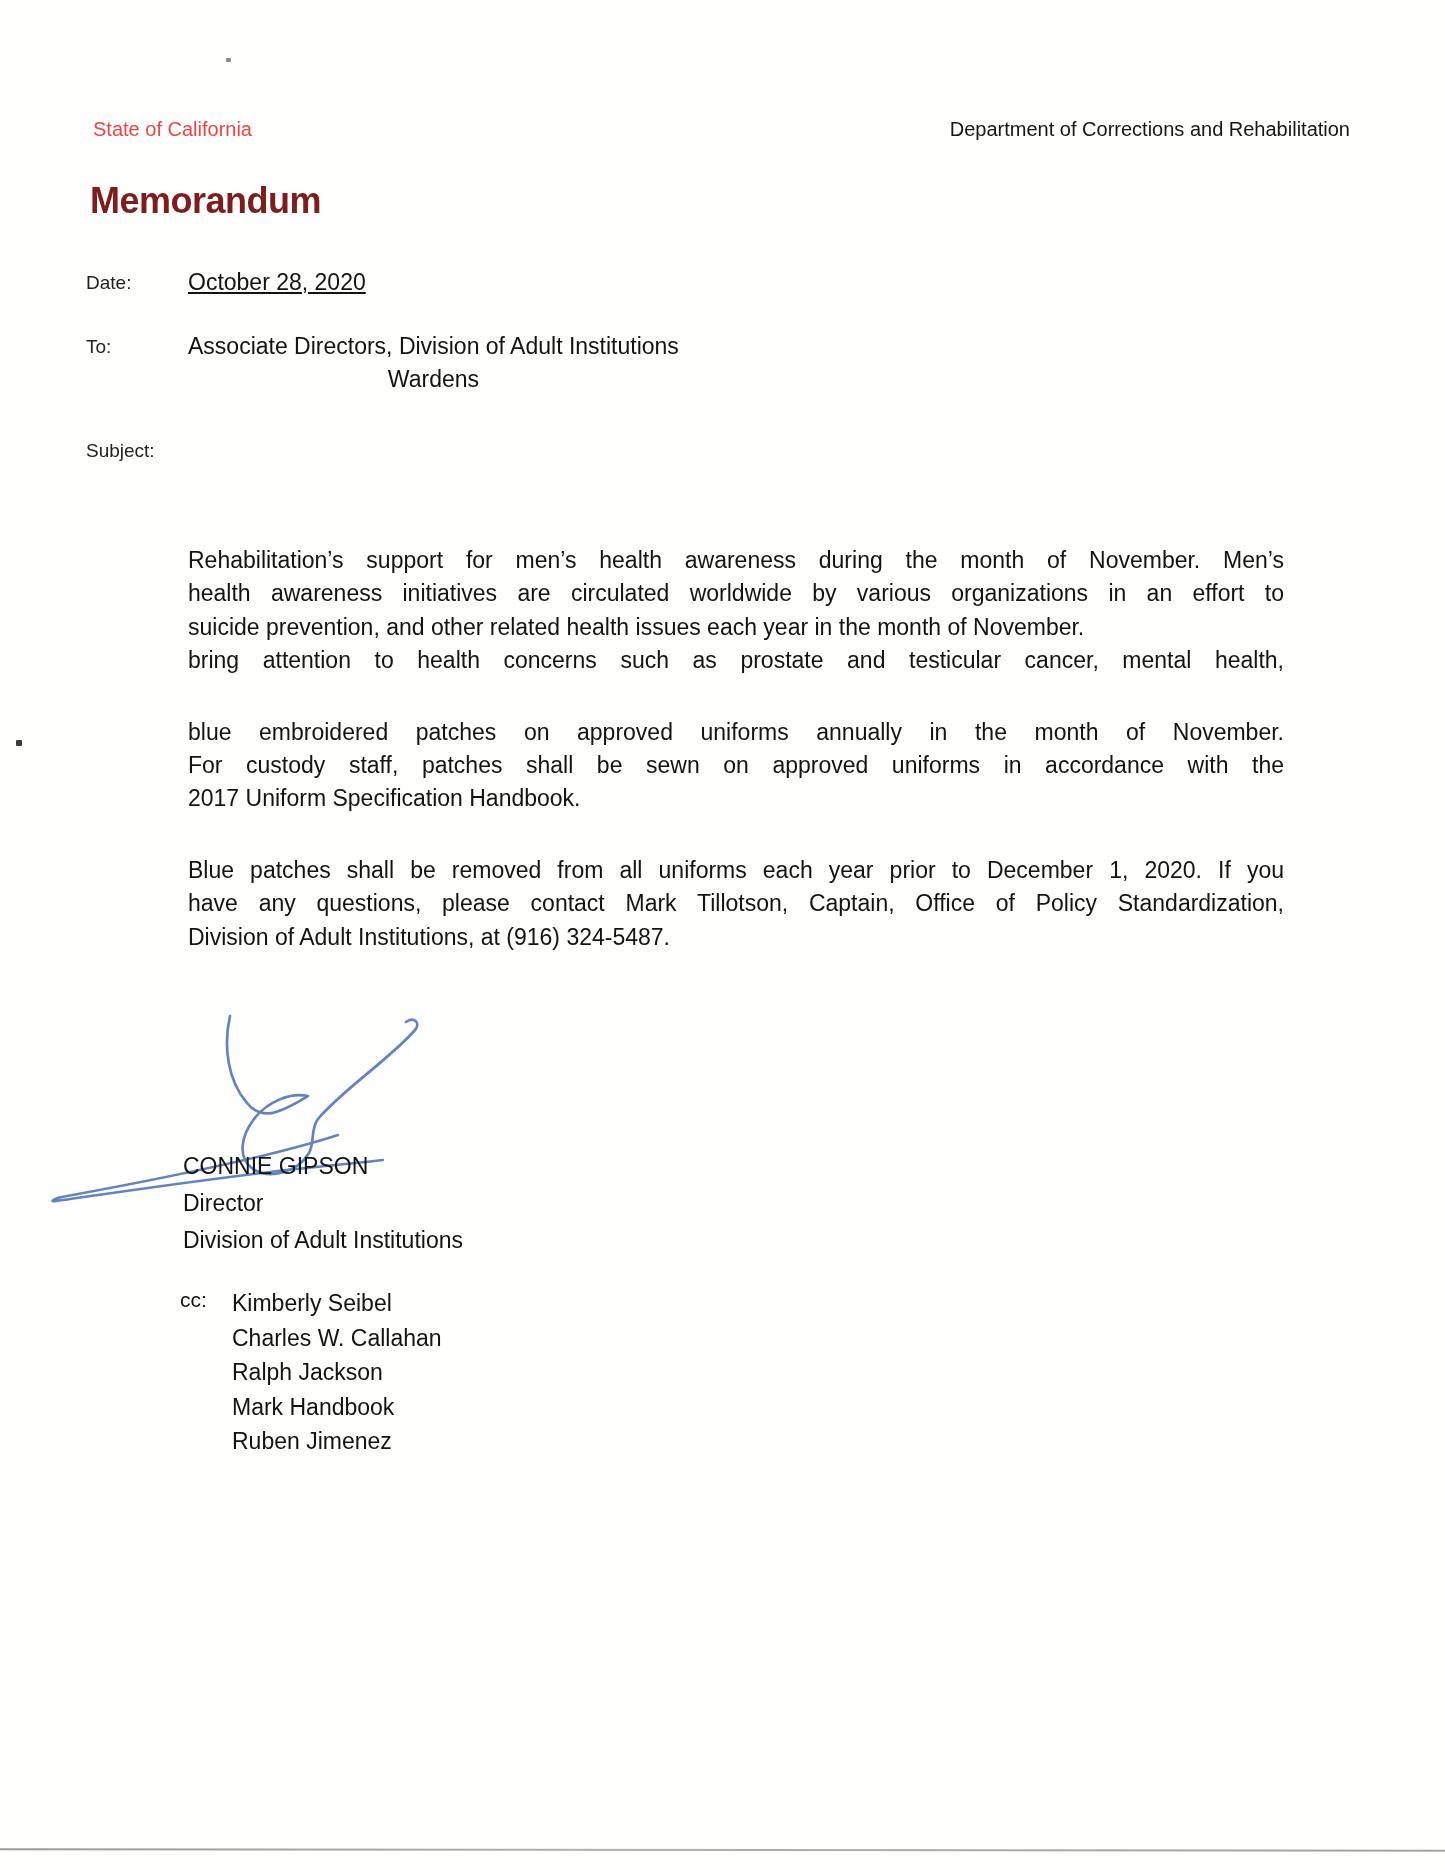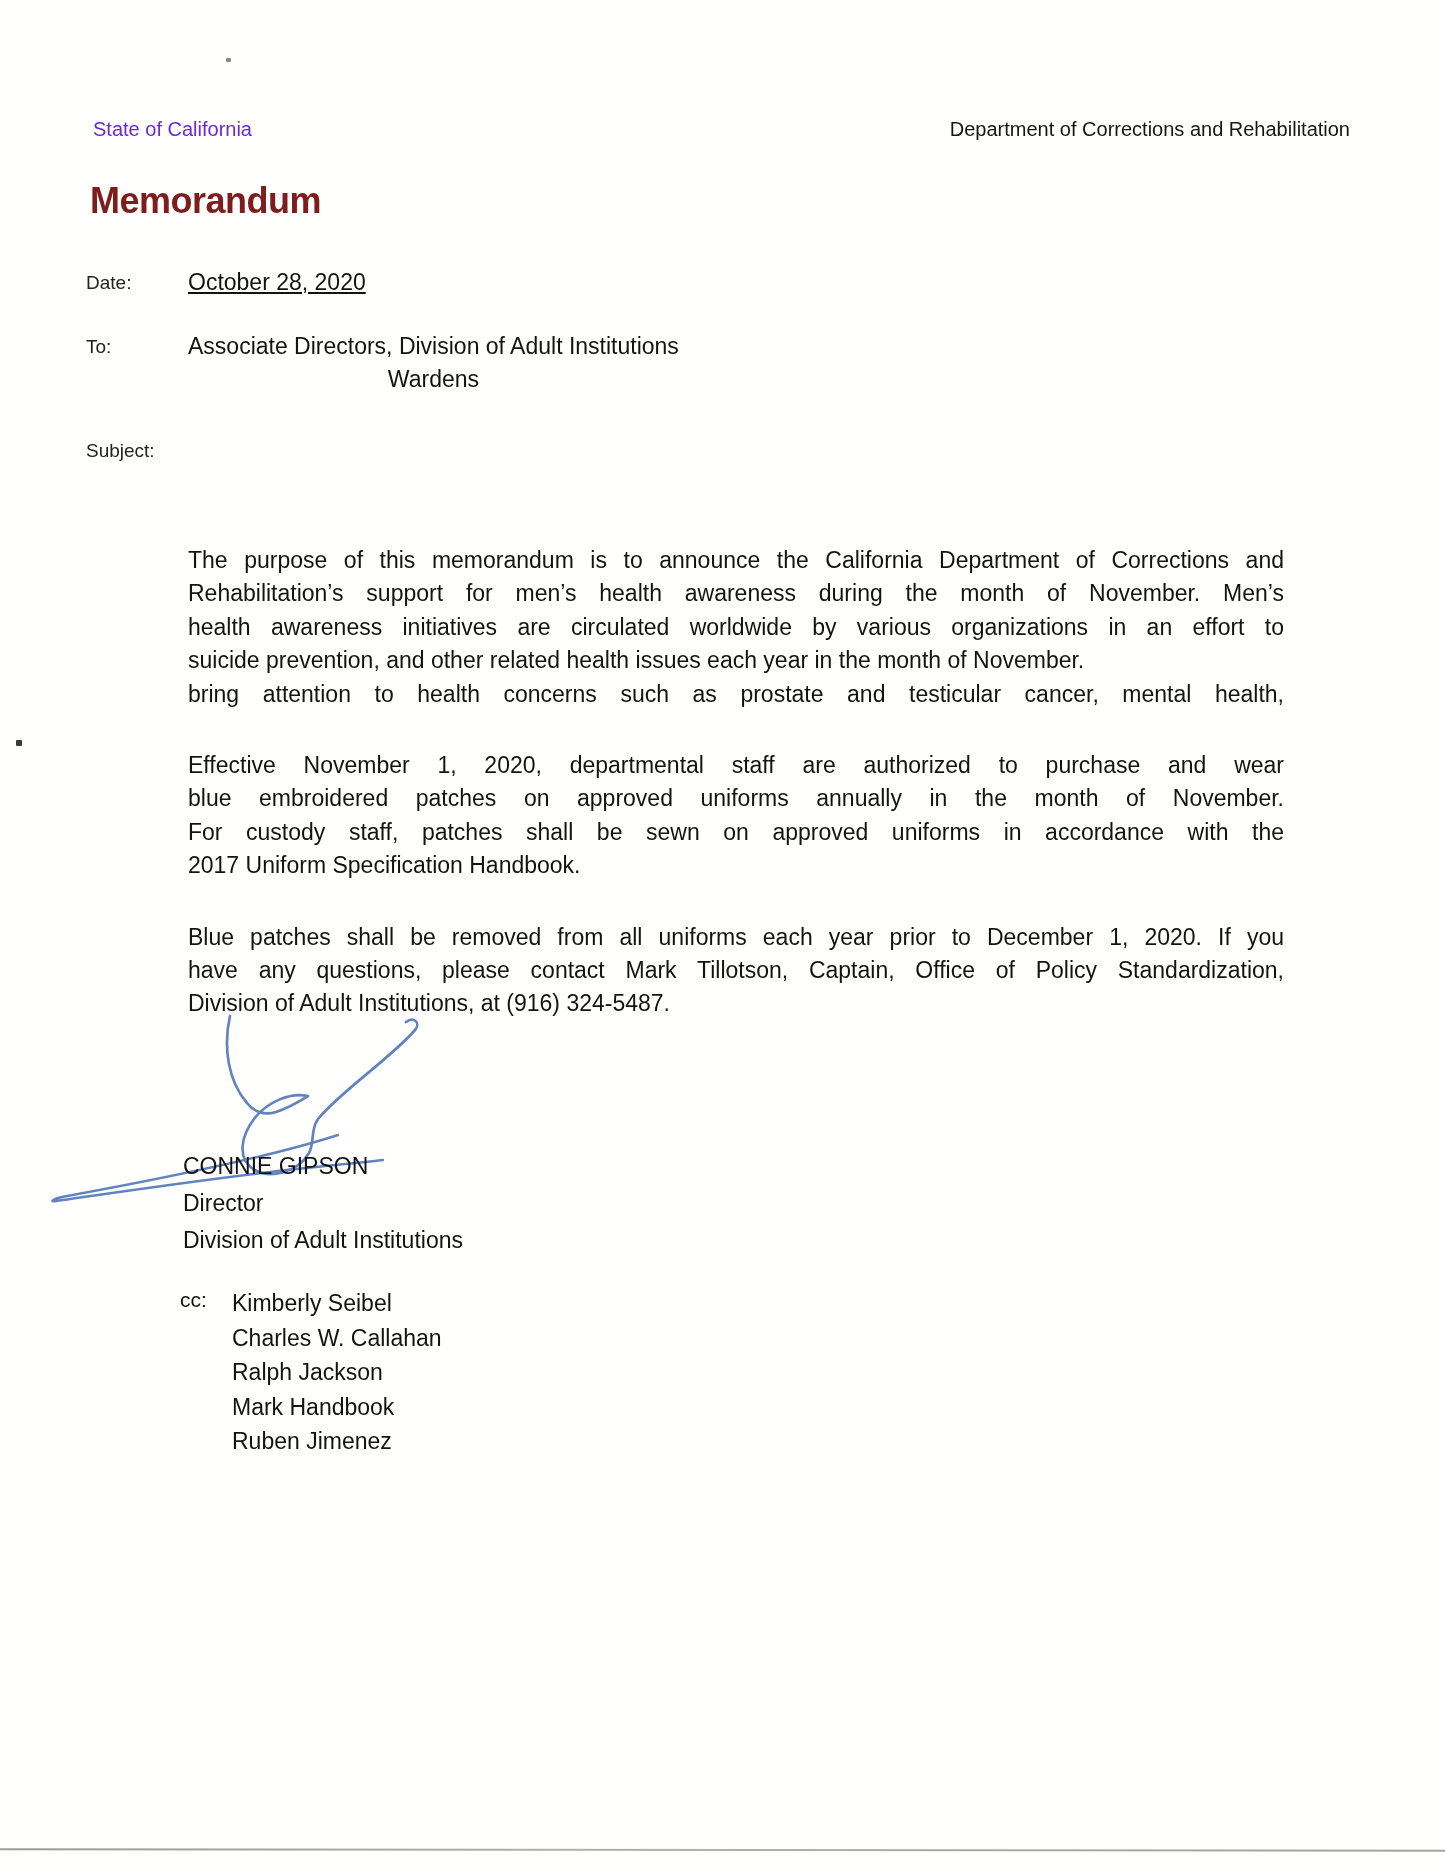--- a/index.html
+++ b/index.html
@@ -4,21 +4,21 @@
 <style>
   html,body{margin:0;padding:0;background:#e8e8e8;}
   .page{
     position:relative;
     width:1445px;height:1870px;
     background:#fffffe;
     font-family:"Liberation Sans",sans-serif;
     color:#1a1a1a;
     overflow:hidden;
   }
-  .hdr-left{position:absolute;left:93px;top:118px;font-size:20px;color:#6d28d9;}
+  .hdr-left{position:absolute;left:93px;top:118px;font-size:20px;color:#ef4444;}
   .hdr-right{position:absolute;right:95px;top:118px;font-size:20px;color:#161616;}
   .memo-title{position:absolute;left:90px;top:180px;font-size:36px;font-weight:bold;color:#7f1d1d;letter-spacing:-0.5px;}
 
   .label{position:absolute;left:86px;font-size:19px;color:#222;}
   .lbl-date{top:272px;}
   .lbl-to{top:336px;}
   .lbl-subject{top:440px;}
 
   .value{position:absolute;left:188px;font-size:23px;line-height:33px;color:#131313;}
   .val-date{top:266px;text-decoration:underline;}
@@ -61,28 +61,26 @@
   <div class="label lbl-to">To:</div>
   <div class="value val-to">
       <div>Associate Directors, Division of Adult Institutions</div>
       <div>Wardens</div>
     </div>
 
   <div class="label lbl-subject">Subject:</div>
 
   <div class="body-text">
       <div class="paragraph">
-        <div class="bline">The purpose of this memorandum is to announce the California Department of Corrections and</div>
         <div class="bline">Rehabilitation’s support for men’s health awareness during the month of November. Men’s</div>
         <div class="bline">health awareness initiatives are circulated worldwide by various organizations in an effort to</div>
         <div class="bline last">suicide prevention, and other related health issues each year in the month of November.</div>
         <div class="bline">bring attention to health concerns such as prostate and testicular cancer, mental health,</div>
       </div>
       <div class="paragraph">
-        <div class="bline">Effective November 1, 2020, departmental staff are authorized to purchase and wear</div>
         <div class="bline">blue embroidered patches on approved uniforms annually in the month of November.</div>
         <div class="bline">For custody staff, patches shall be sewn on approved uniforms in accordance with the</div>
         <div class="bline last">2017 Uniform Specification Handbook.</div>
       </div>
       <div class="paragraph">
         <div class="bline">Blue patches shall be removed from all uniforms each year prior to December 1, 2020.  If you</div>
         <div class="bline">have any questions, please contact Mark Tillotson, Captain, Office of Policy Standardization,</div>
         <div class="bline last">Division of Adult Institutions, at (916) 324-5487.</div>
       </div>
     </div>

